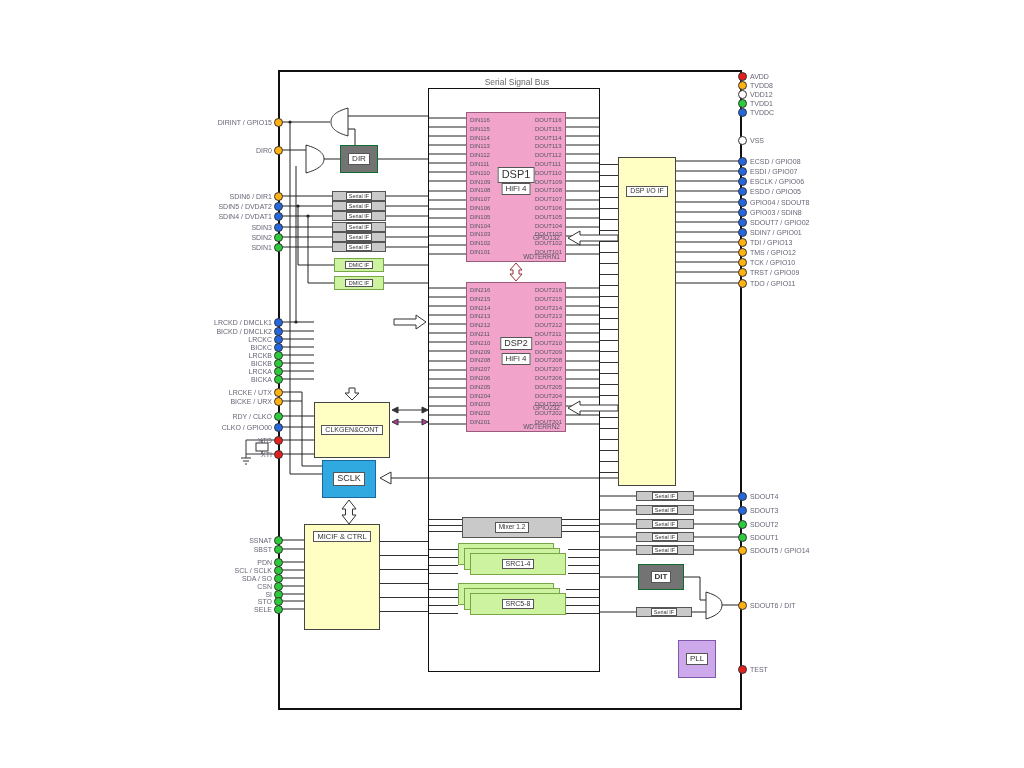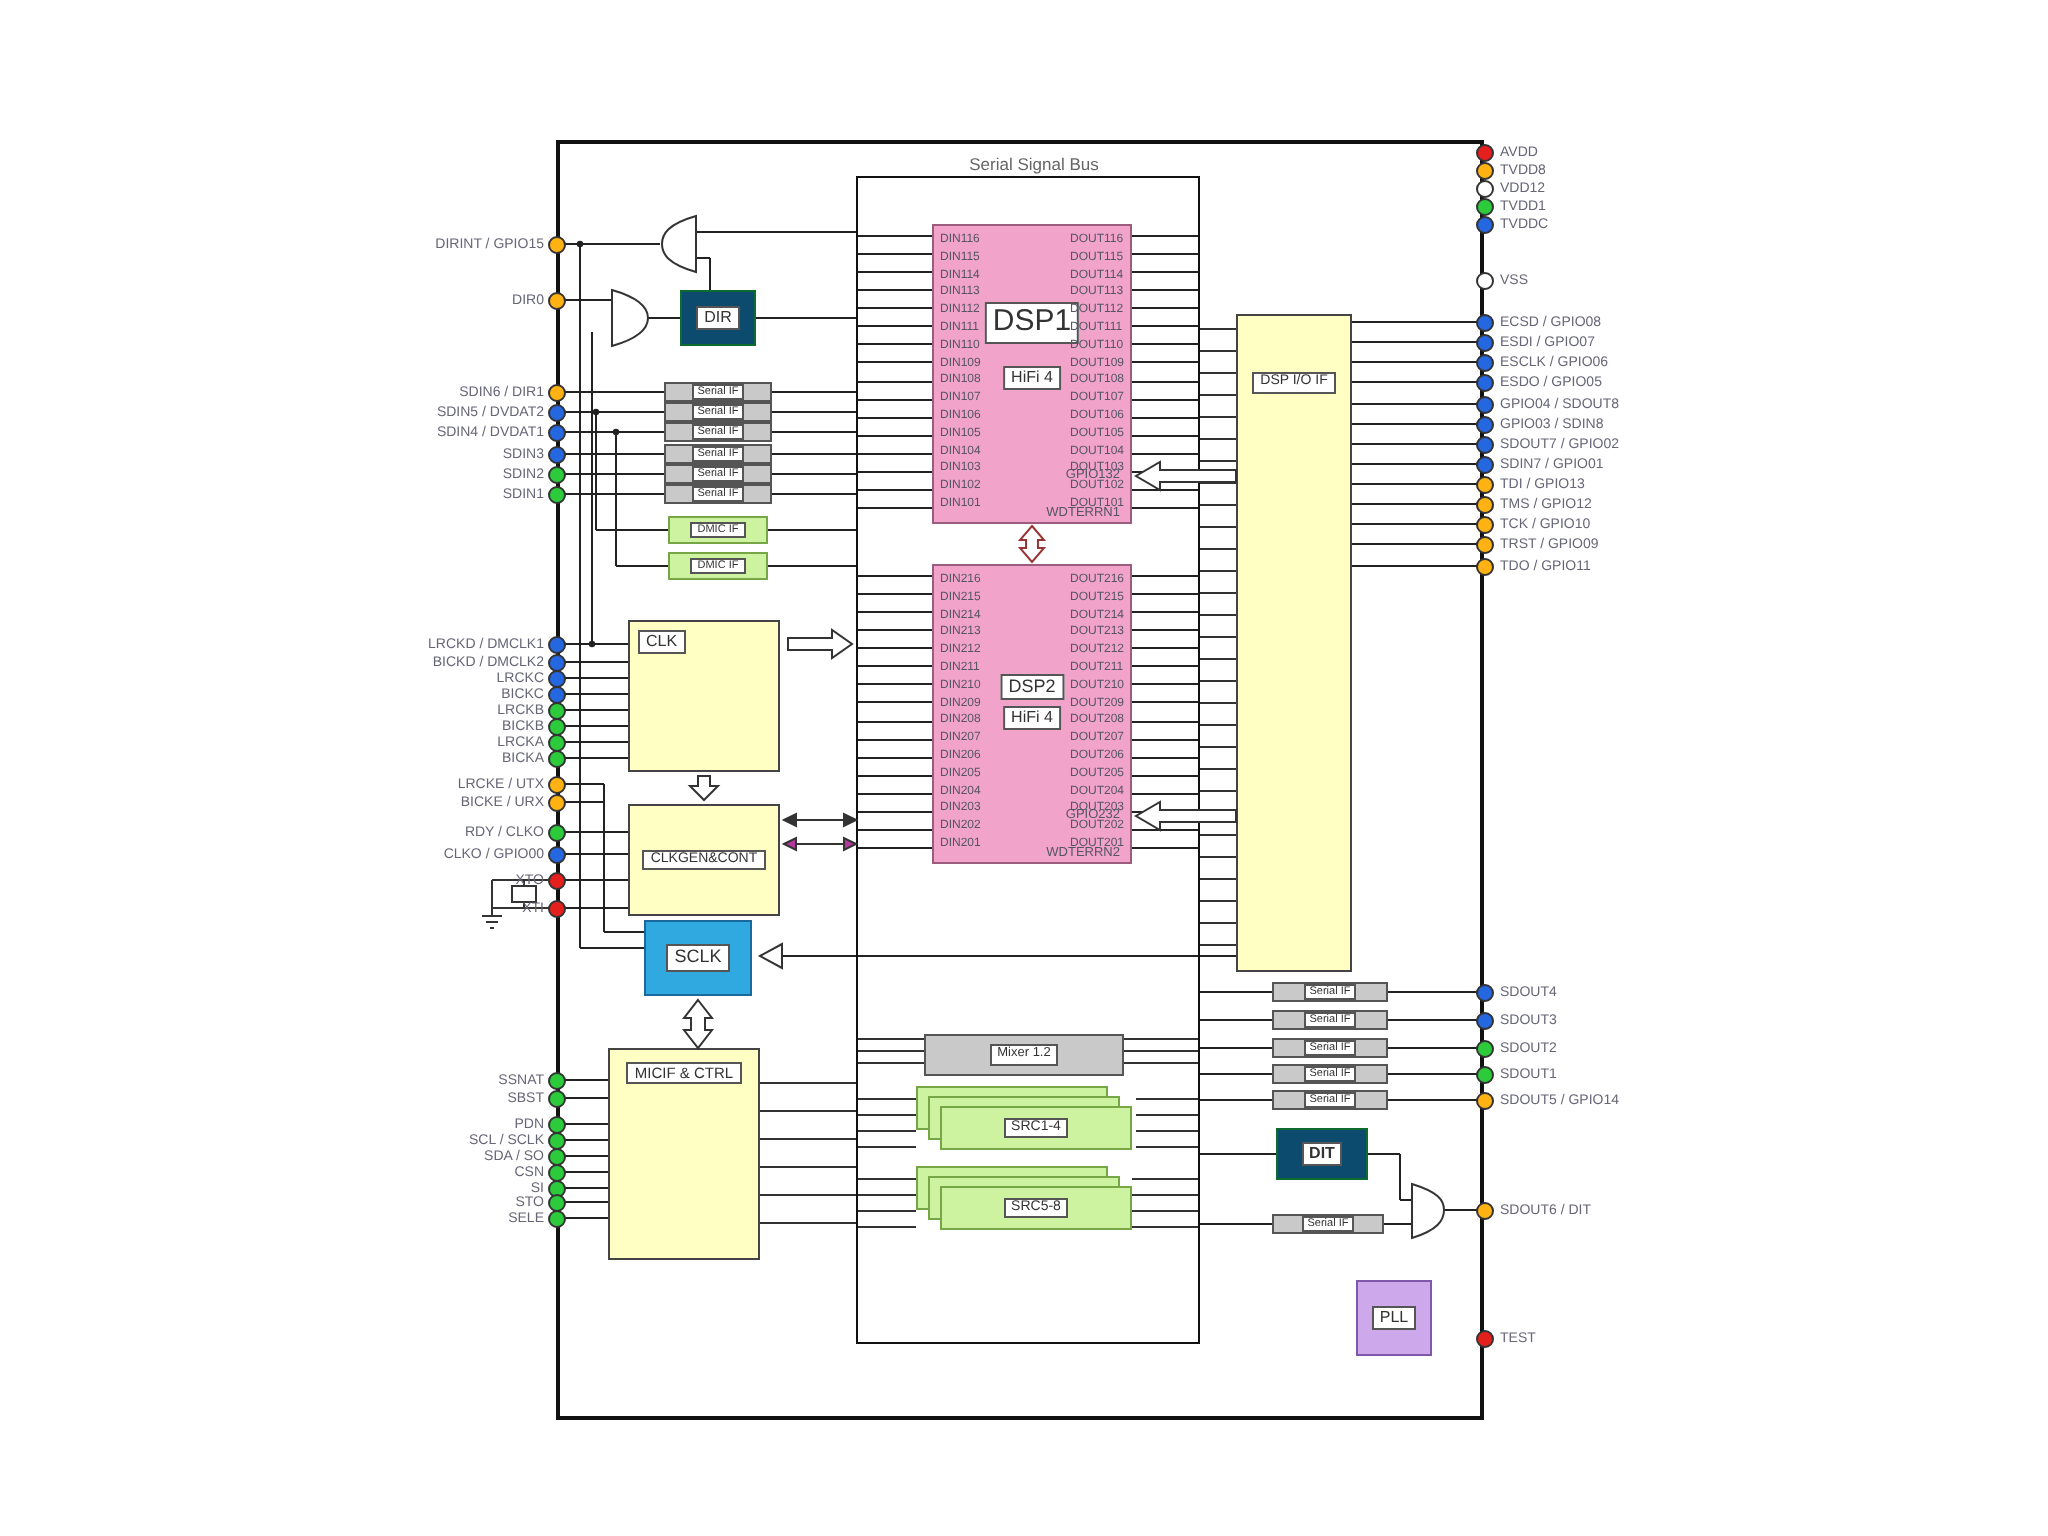--- a/index.html
+++ b/index.html
@@ -8,21 +8,21 @@
   .frame{position:absolute;box-sizing:border-box;background:transparent;z-index:2;}
   #chip-frame{border:2px solid #111;}
   #bus-frame{border:1.5px solid #111;}
   #bus-title{position:absolute;z-index:4;font-size:8.5px;color:#666;text-align:center;background:#fff;padding:0 3px;}
   .blk{position:absolute;box-sizing:border-box;border:1px solid #444;z-index:2;
        display:flex;align-items:center;justify-content:center;}
   .tag{display:inline-block;background:#fff;border:1px solid #555;color:#333;
        padding:0 3px;line-height:1.25;white-space:nowrap;}
   .yellow{background:#FFFFC4;}
   .pink{background:#F2A3C9;border-color:#9a5d80;}
-  .dgreen{background:#0c4a6e;border-color:#0d6b30;justify-content:center;}
+  .dgreen{background:#737373;border-color:#0d6b30;justify-content:center;}
   .lgreen{background:#CDF2A0;border-color:#77a646;}
   .gray{background:#C9C9C9;border-color:#555;}
   .blue{background:#2FA9E0;border-color:#19699c;}
   .purple{background:#CDA9EC;border-color:#7d58ab;}
   .pin{position:absolute;width:9px;height:9px;border-radius:50%;border:1.5px solid #333;
        box-sizing:border-box;z-index:3;}
   .pinlabel{position:absolute;font-size:7px;color:#667;white-space:nowrap;z-index:3;line-height:1;}
   .pinlabel.L{width:160px;text-align:right;}
   .sig{font-size:6px;color:#556;line-height:1;}
   .dcol{position:absolute;top:4px;bottom:6px;display:flex;flex-direction:column;justify-content:space-between;z-index:2;}
@@ -197,21 +197,21 @@
   <div class="stripes" style="left:600px;top:164px;width:18px;height:310px;--s:11px;"></div>
   <div class="stripes" style="left:428px;top:519px;width:34px;height:16px;--s:6px;"></div>
   <div class="stripes" style="left:562px;top:519px;width:38px;height:16px;--s:6px;"></div>
   <div class="stripes" style="left:428px;top:549px;width:30px;height:27px;--s:8px;"></div>
   <div class="stripes" style="left:568px;top:549px;width:32px;height:27px;--s:8px;"></div>
   <div class="stripes" style="left:428px;top:589px;width:30px;height:27px;--s:8px;"></div>
   <div class="stripes" style="left:566px;top:589px;width:34px;height:27px;--s:8px;"></div>
   <div class="stripes" style="left:380px;top:541px;width:48px;height:72px;--s:14px;"></div>
 
   <div class="blk pink" id="dsp1" style="left:466px;top:112px;width:100px;height:150px;">
-    <span class="tag" style="position:absolute;top:38px;left:50%;transform:translateX(-50%);font-size:15px;">DSP1</span>
+    <span class="tag" style="position:absolute;top:54px;left:50%;transform:translateX(-50%);font-size:11px;">DSP1</span>
     <span class="tag" style="position:absolute;top:70px;left:50%;transform:translateX(-50%);font-size:8px;">HiFi 4</span>
     <div class="dcol" id="dsp1-din" style="left:3px;">
         <div class="sig">DIN116</div>
         <div class="sig">DIN115</div>
         <div class="sig">DIN114</div>
         <div class="sig">DIN113</div>
         <div class="sig">DIN112</div>
         <div class="sig">DIN111</div>
         <div class="sig">DIN110</div>
         <div class="sig">DIN109</div>
@@ -290,23 +290,20 @@
   </div>
 
   <div class="blk yellow" style="left:618px;top:157px;width:58px;height:329px;align-items:flex-start;">
     <span class="tag" style="margin-top:28px;font-size:7px;">DSP I/O IF</span>
   </div>
 
   <div class="blk dgreen" style="left:340px;top:145px;width:38px;height:28px;">
     <span class="tag" style="font-size:8px;">DIR</span>
   </div>
 
-  <div class="blk yellow" style="left:314px;top:310px;width:76px;height:76px;align-items:flex-start;justify-content:flex-start;">
-    <span class="tag" style="margin:4px;font-size:8px;">CLK</span>
-  </div>
 
   <div class="blk yellow" style="left:314px;top:402px;width:76px;height:56px;">
     <span class="tag" style="font-size:7px;">CLKGEN&amp;CONT</span>
   </div>
 
   <div class="blk blue" style="left:322px;top:460px;width:54px;height:38px;">
     <span class="tag" style="font-size:9px;">SCLK</span>
   </div>
 
   <div class="blk yellow" style="left:304px;top:524px;width:76px;height:106px;align-items:flex-start;">

